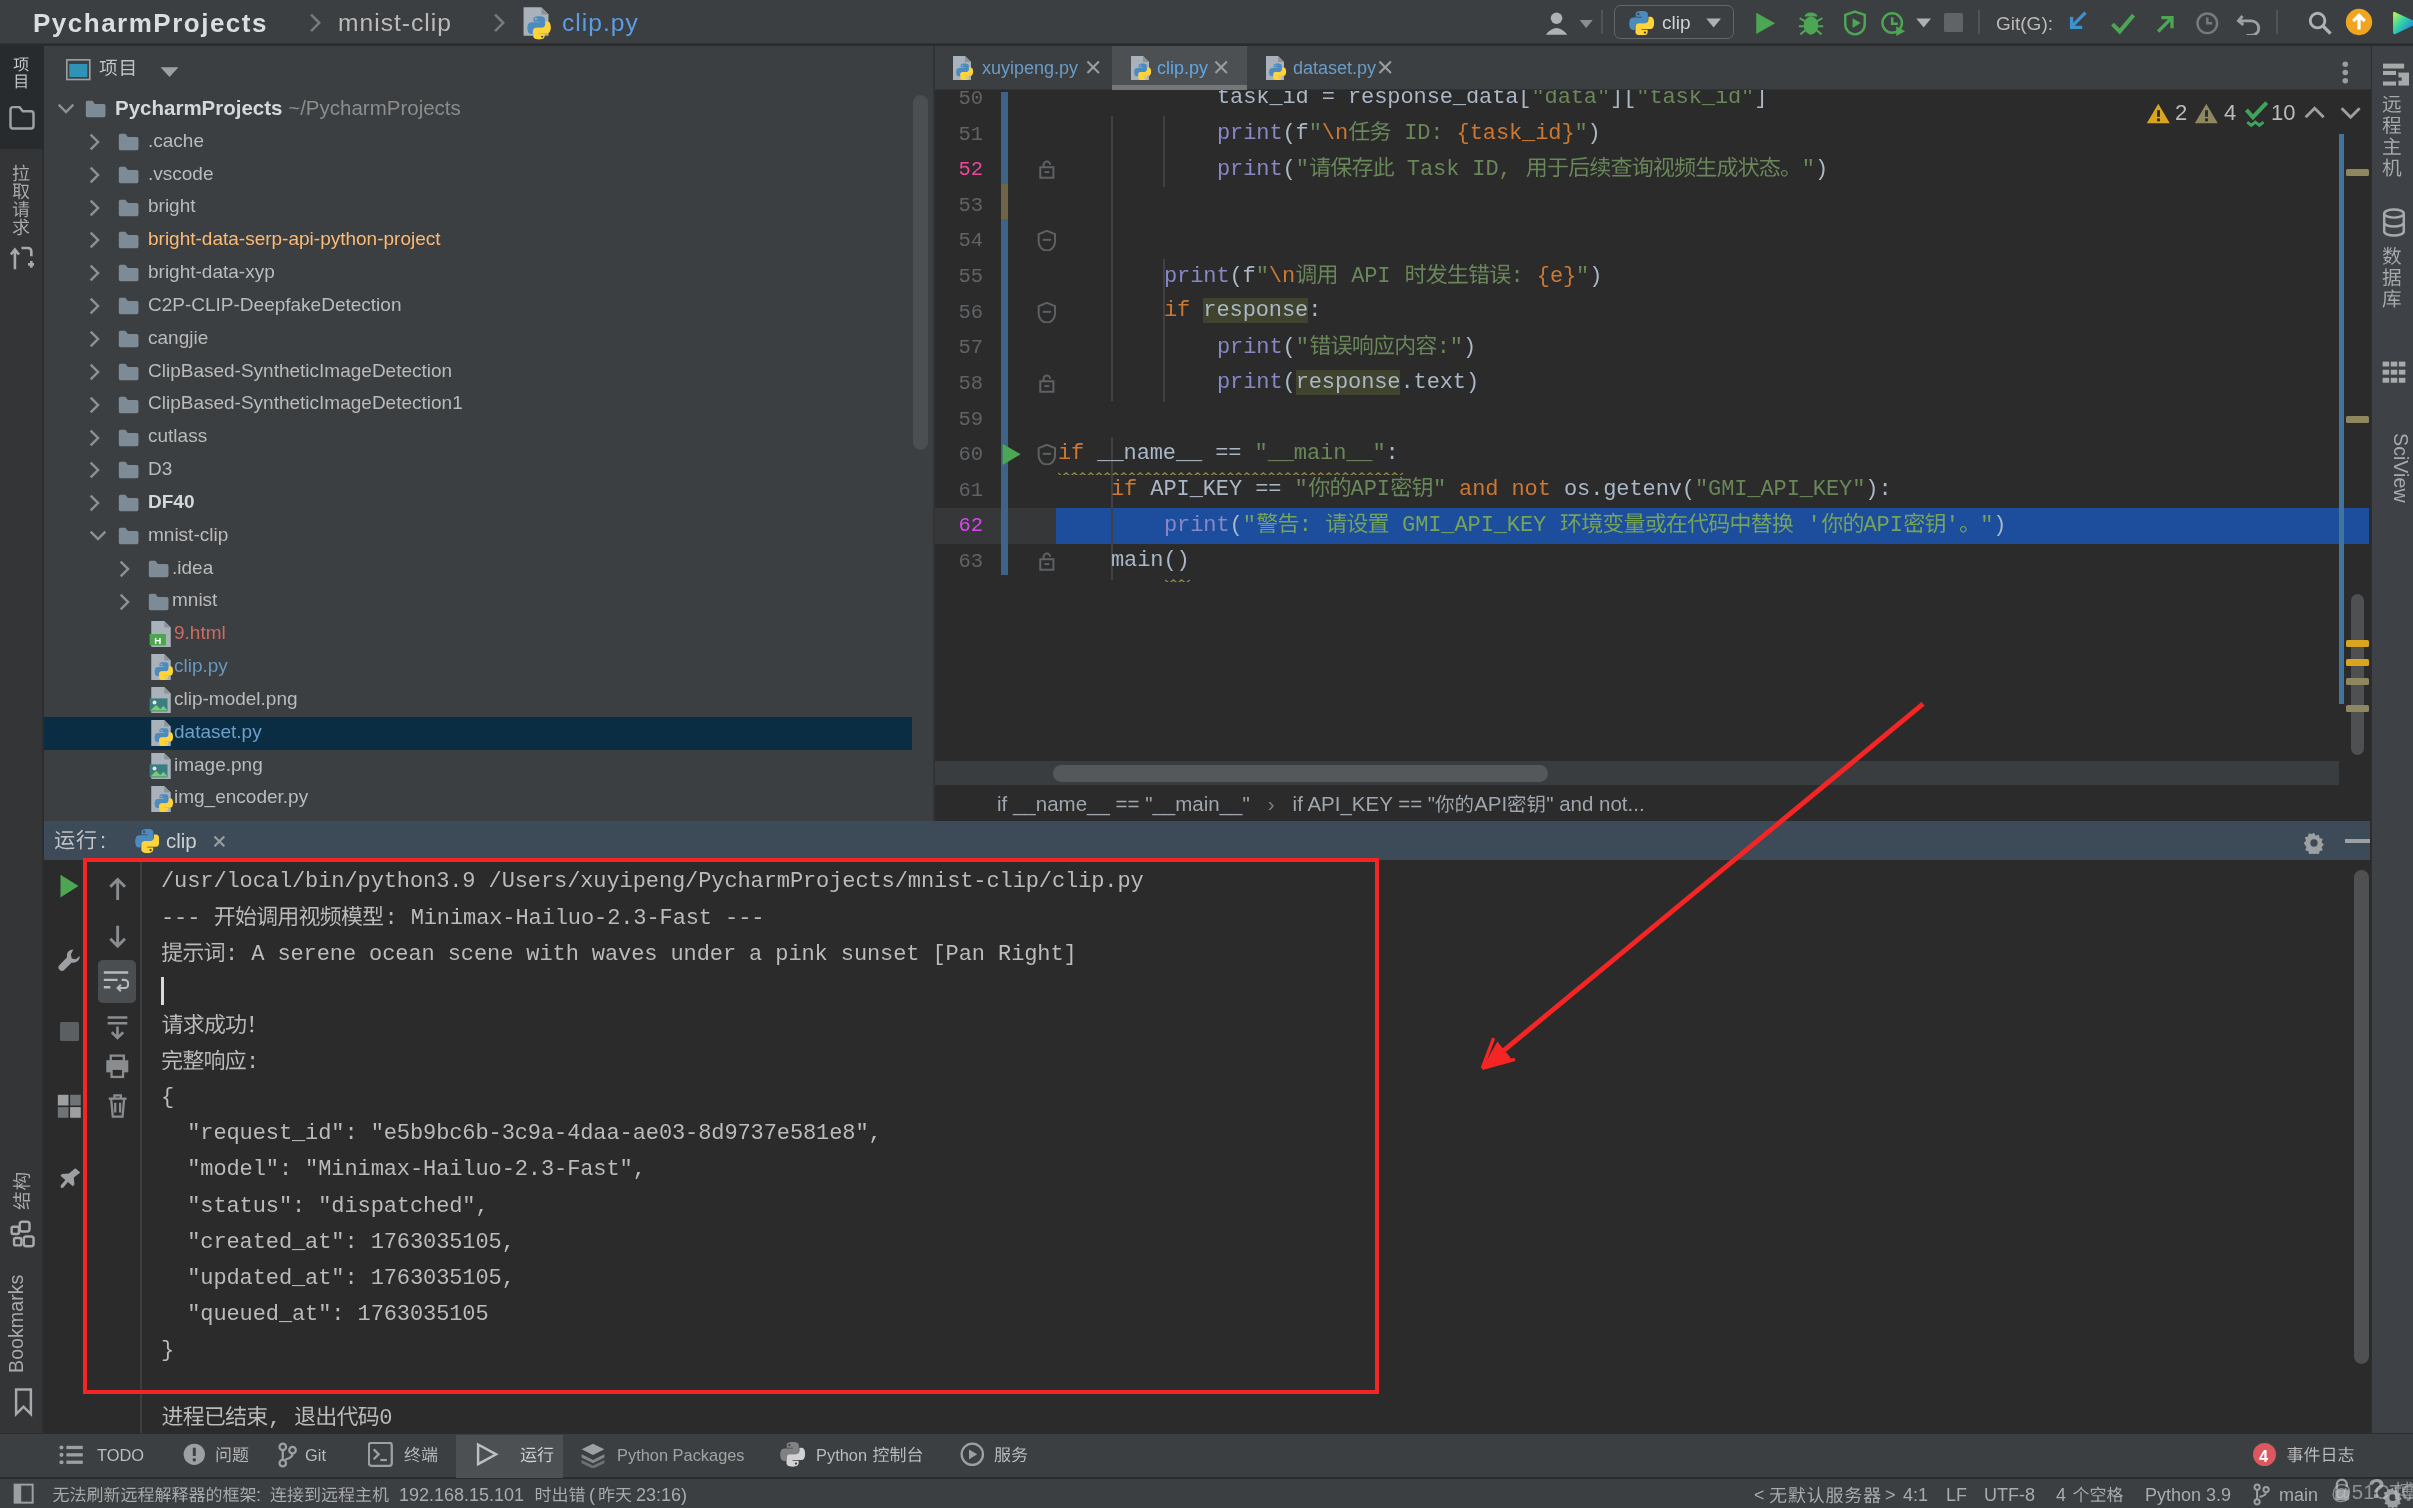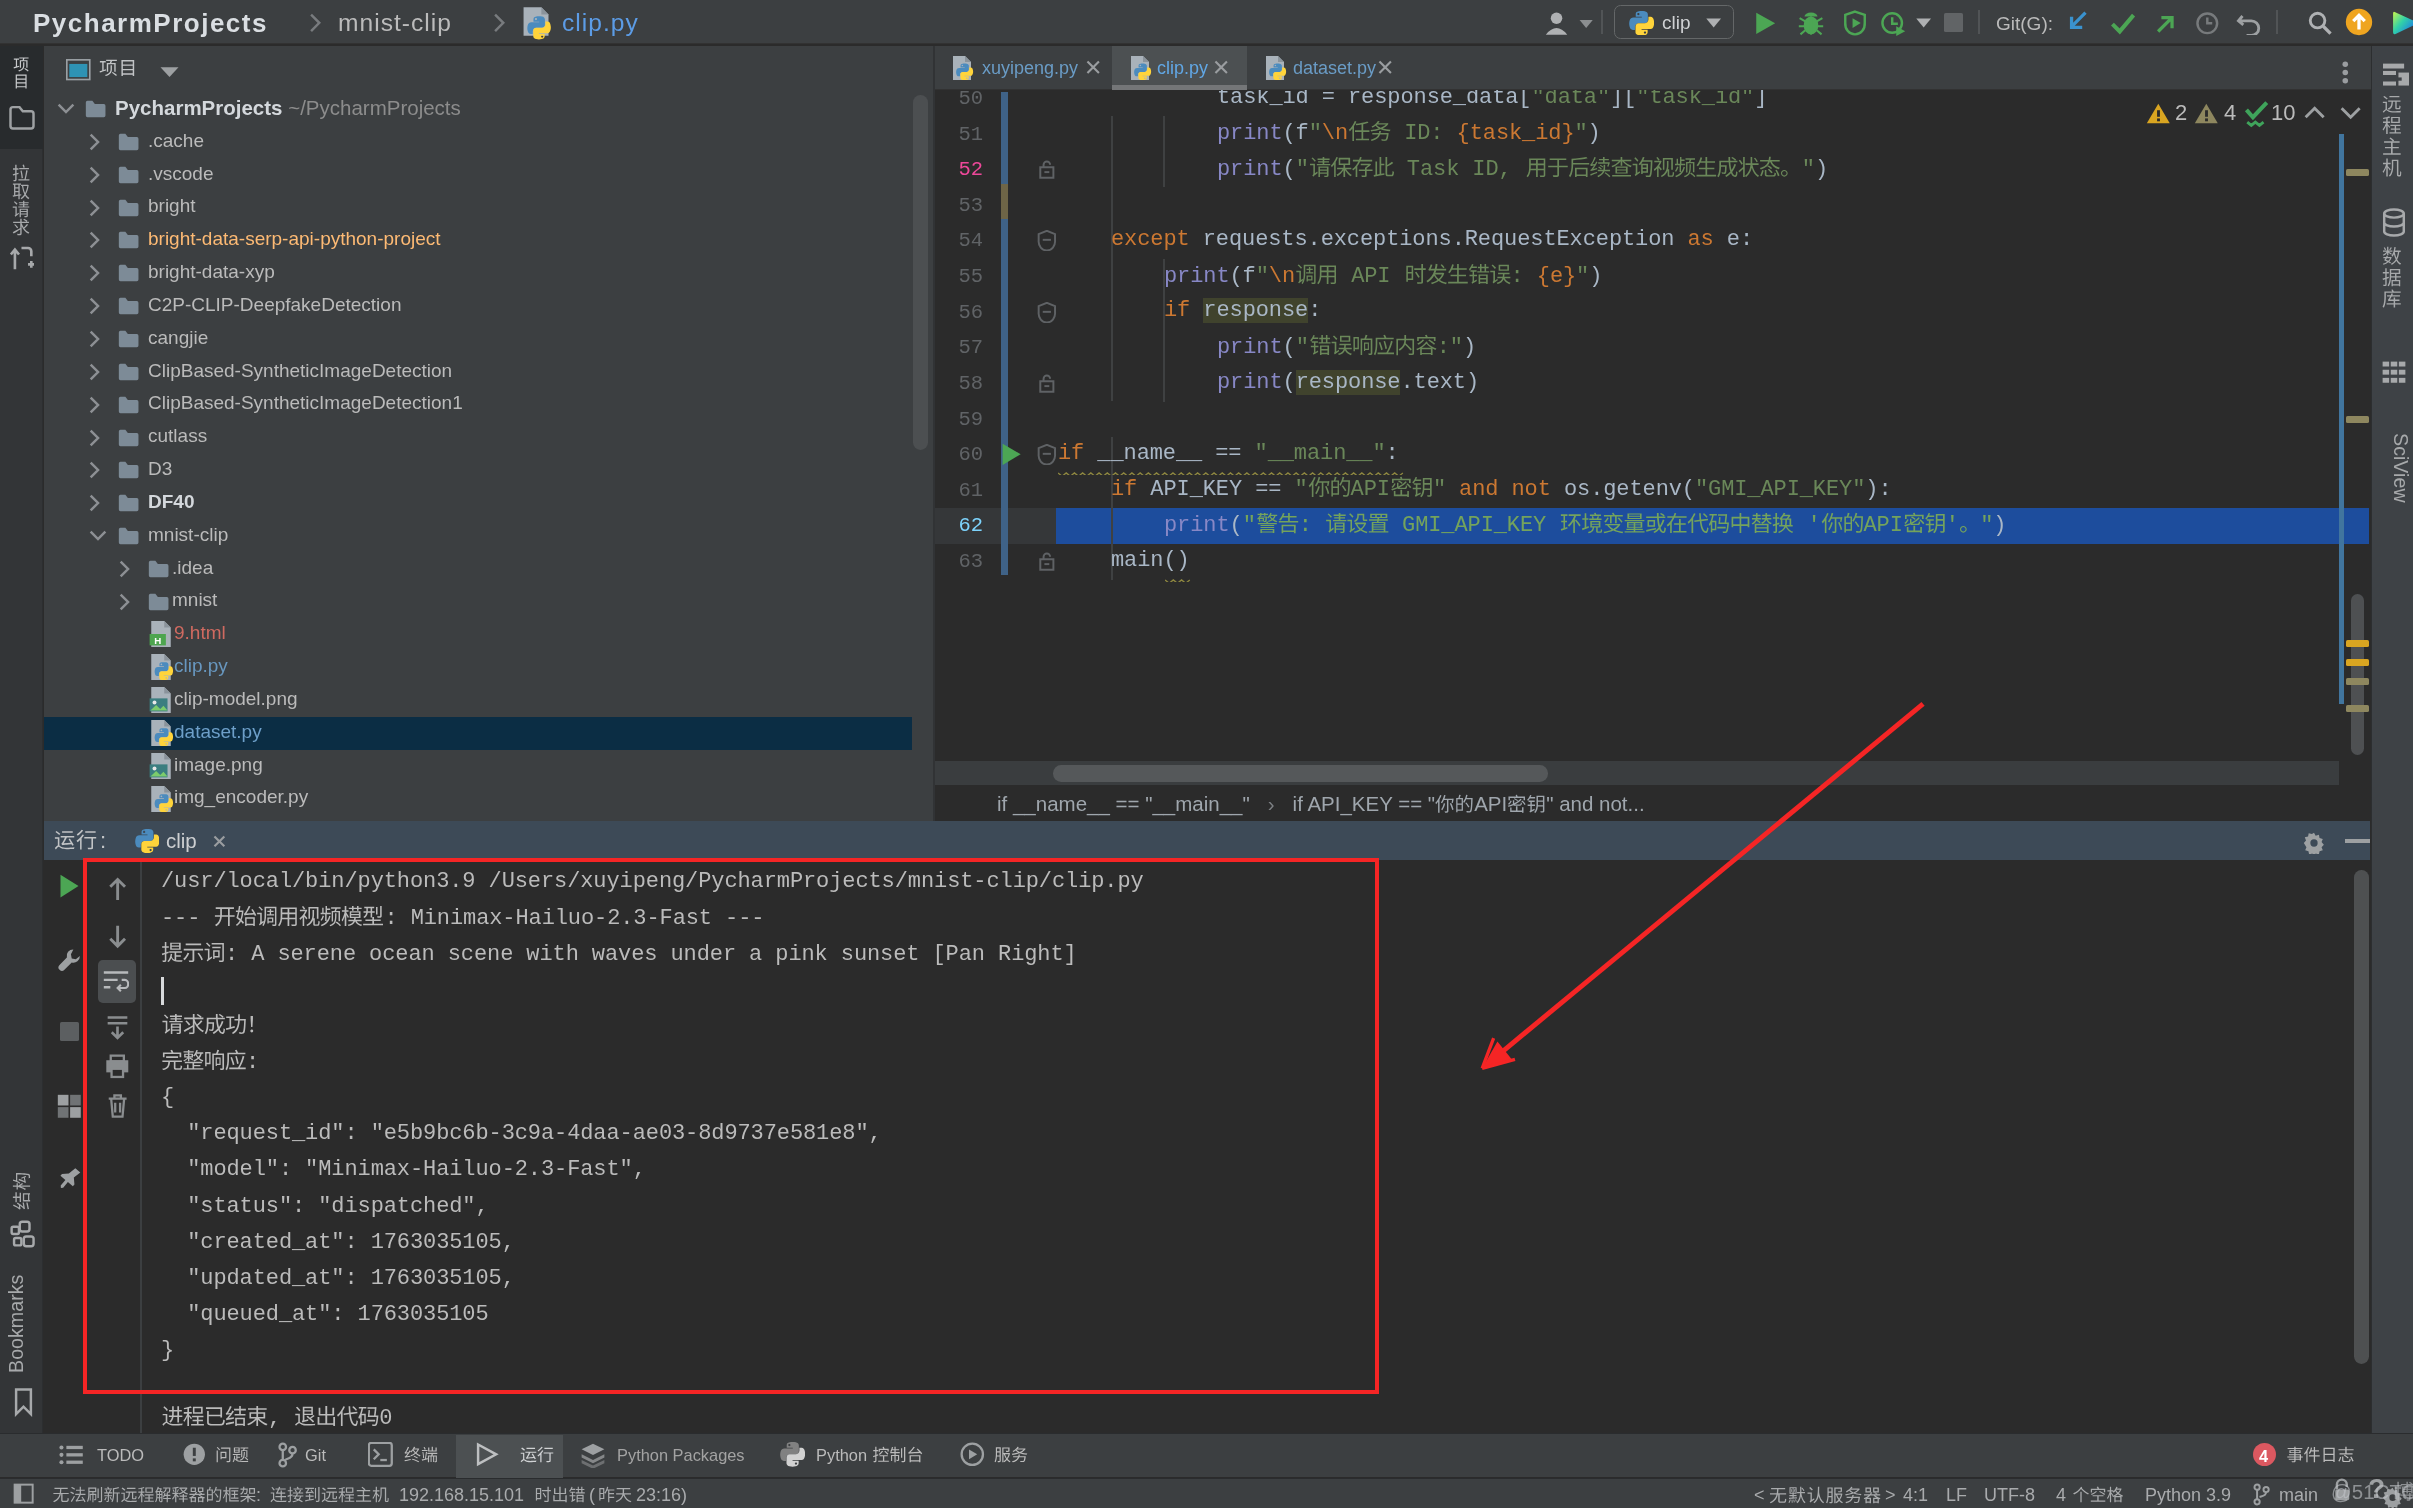--- a/index.html
+++ b/index.html
@@ -386,21 +386,21 @@
     <div class="ln" style="left:0;top:68px;color:#ec4899">52</div>
     <div class="ln" style="left:0;top:104px;color:#606366">53</div>
     <div class="ln" style="left:0;top:139px;color:#606366">54</div>
     <div class="ln" style="left:0;top:175px;color:#606366">55</div>
     <div class="ln" style="left:0;top:211px;color:#606366">56</div>
     <div class="ln" style="left:0;top:246px;color:#606366">57</div>
     <div class="ln" style="left:0;top:282px;color:#606366">58</div>
     <div class="ln" style="left:0;top:318px;color:#606366">59</div>
     <div class="ln" style="left:0;top:353px;color:#606366">60</div>
     <div class="ln" style="left:0;top:389px;color:#606366">61</div>
-    <div class="ln" style="left:0;top:424px;color:#7dd3fc">62</div>
+    <div class="ln" style="left:0;top:424px;color:#d946ef">62</div>
     <div class="ln" style="left:0;top:460px;color:#606366">63</div>
     <svg class="abs" style="left:102px;top:69px" width="19.7" height="21.3" viewBox="0 0 24 26">
       <path d="M4 10 h16 v13 h-16 z M8 10 V7 a4 4 0 0 1 8 0" fill="none" stroke="#5f6265" stroke-width="2.4"></path>
       <path d="M9 16 h6" stroke="#5f6265" stroke-width="2.4"></path>
     </svg>
     <svg class="abs" style="left:102px;top:140px" width="19.7" height="21.3" viewBox="0 0 24 26">
       <path d="M12 1 L22 5 V13 a10 11 0 0 1-10 12 A10 11 0 0 1 2 13 V5 z" fill="none" stroke="#5f6265" stroke-width="2.4"></path>
       <path d="M7 12 h10" stroke="#5f6265" stroke-width="2.4"></path>
     </svg>
     <svg class="abs" style="left:102px;top:212px" width="19.7" height="21.3" viewBox="0 0 24 26">
@@ -428,21 +428,20 @@
     <div class="abs" style="left:228px;top:169px;width:1.6px;height:143px;background:#3f4142"></div>
     <div class="mono abs" style="left:282px;top:-5.5px"><span style="color:#a9b7c6">task_id = response_data[</span><span style="color:#6a8759">"data"</span><span style="color:#a9b7c6">][</span><span style="color:#6a8759">"task_id"</span><span style="color:#a9b7c6">]</span></div>
     <div class="mono abs" style="left:282px;top:30px"><span style="color:#8888c6">print</span><span style="color:#a9b7c6">(f</span><span style="color:#6a8759">"</span><span style="color:#cc7832">\n</span><svg style="vertical-align:-2.7px" width="43" height="22" viewBox="0 0 52 27">
         <path d="M9.3 22.9V24.9H25.5V22.9H18.3V14.6H25.9V12.6H18.3V5.1C20.7 4.6 23.0 4.1 24.8 3.5L23.3 1.8C20.0 3.0 14.1 4.0 9.1 4.7C9.3 5.2 9.6 5.9 9.7 6.4C11.8 6.2 14.0 5.9 16.2 5.5V12.6H8.2V14.6H16.2V22.9ZM8.0 1.1C6.3 5.3 3.5 9.5 0.6 12.1C1.0 12.6 1.6 13.7 1.8 14.1C2.9 13.1 4.0 11.9 5.0 10.5V25.9H7.0V7.5C8.1 5.6 9.1 3.7 9.9 1.7Z M38.0 13.5C37.9 14.4 37.7 15.3 37.5 16.1H29.4V17.9H36.9C35.3 21.4 32.3 23.2 27.5 24.1C27.9 24.5 28.5 25.4 28.6 25.9C34.0 24.6 37.3 22.3 39.1 17.9H47.3C46.8 21.5 46.3 23.1 45.7 23.7C45.4 23.9 45.0 23.9 44.5 23.9C43.8 23.9 42.1 23.9 40.4 23.7C40.7 24.2 41.0 25.0 41.0 25.5C42.6 25.6 44.2 25.7 45.1 25.6C46.0 25.6 46.7 25.4 47.2 24.9C48.2 24.0 48.8 22.0 49.4 17.1C49.4 16.8 49.5 16.1 49.5 16.1H39.6C39.9 15.4 40.0 14.5 40.1 13.6ZM46.1 5.6C44.5 7.2 42.3 8.5 39.7 9.5C37.6 8.6 35.9 7.5 34.7 6.0L35.1 5.6ZM36.3 1.1C34.9 3.4 32.2 6.2 28.4 8.1C28.9 8.5 29.4 9.2 29.7 9.6C31.1 8.9 32.3 8.0 33.4 7.1C34.5 8.4 35.9 9.5 37.4 10.3C34.2 11.4 30.7 12.0 27.2 12.3C27.6 12.8 27.9 13.6 28.1 14.1C32.0 13.6 36.1 12.8 39.7 11.4C42.8 12.7 46.6 13.4 50.8 13.8C51.1 13.2 51.5 12.4 51.9 12.0C48.3 11.8 45.0 11.3 42.1 10.4C45.1 8.9 47.7 7.0 49.3 4.6L48.1 3.8L47.7 3.9H36.7C37.4 3.1 37.9 2.3 38.4 1.5Z" fill="#6a8759"></path>
       </svg><span style="color:#6a8759"> ID: </span><span style="color:#cc7832">{task_id}</span><span style="color:#6a8759">"</span><span style="color:#a9b7c6">)</span></div>
     <div class="mono abs" style="left:282px;top:66px"><span style="color:#8888c6">print</span><span style="color:#a9b7c6">(</span><span style="color:#6a8759">"</span><svg style="vertical-align:-2.7px" width="85" height="22" viewBox="0 0 104 27">
         <path d="M2.9 2.9C4.3 4.2 6.1 6.0 6.9 7.1L8.3 5.7C7.5 4.6 5.6 2.9 4.2 1.7ZM1.1 9.6V11.5H5.2V21.4C5.2 22.6 4.4 23.4 3.9 23.7C4.2 24.1 4.8 24.9 5.0 25.4C5.3 24.9 6.0 24.3 10.6 20.8C10.4 20.4 10.1 19.6 9.9 19.1L7.1 21.2V9.6ZM13.3 18.0H21.8V20.2H13.3ZM13.3 16.6V14.5H21.8V16.6ZM16.6 1.1V3.2H10.3V4.8H16.6V6.5H11.0V8.0H16.6V9.8H9.5V11.4H25.9V9.8H18.6V8.0H24.3V6.5H18.6V4.8H25.1V3.2H18.6V1.1ZM11.4 13.0V25.9H13.3V21.7H21.8V23.6C21.8 23.9 21.7 24.1 21.3 24.1C21.0 24.1 19.7 24.1 18.3 24.1C18.5 24.5 18.8 25.3 18.9 25.8C20.8 25.8 22.0 25.8 22.8 25.5C23.5 25.2 23.8 24.7 23.8 23.7V13.0Z M38.2 4.2H48.2V9.1H38.2ZM36.3 2.3V11.0H42.1V14.3H34.3V16.2H41.0C39.1 19.0 36.3 21.8 33.5 23.1C33.9 23.5 34.6 24.2 34.9 24.7C37.5 23.2 40.3 20.5 42.1 17.5V25.9H44.2V17.4C46.0 20.4 48.6 23.2 51.1 24.8C51.4 24.3 52.0 23.6 52.5 23.2C49.9 21.8 47.1 19.0 45.4 16.2H51.8V14.3H44.2V11.0H50.3V2.3ZM33.5 1.2C31.9 5.2 29.3 9.3 26.6 11.9C27.0 12.3 27.6 13.4 27.8 13.9C28.8 12.9 29.7 11.7 30.7 10.4V25.8H32.6V7.4C33.7 5.6 34.6 3.7 35.4 1.8Z M68.6 14.3V16.6H61.0V18.5H68.6V23.5C68.6 23.9 68.5 24.0 68.0 24.0C67.5 24.0 65.9 24.0 64.1 24.0C64.4 24.5 64.6 25.3 64.7 25.9C67.0 25.9 68.6 25.9 69.5 25.6C70.4 25.3 70.6 24.7 70.6 23.5V18.5H77.8V16.6H70.6V15.0C72.6 13.8 74.7 12.1 76.1 10.5L74.8 9.5L74.4 9.6H63.3V11.4H72.5C71.4 12.5 69.9 13.6 68.6 14.3ZM62.4 1.1C62.1 2.2 61.7 3.4 61.2 4.6H53.7V6.6H60.4C58.6 10.3 56.1 13.8 52.8 16.1C53.2 16.6 53.6 17.4 53.9 17.9C55.0 17.1 56.1 16.1 57.1 15.1V25.9H59.1V12.7C60.5 10.8 61.7 8.7 62.6 6.6H77.4V4.6H63.4C63.8 3.6 64.2 2.6 64.5 1.6Z M79.2 23.4 79.6 25.6C83.0 24.9 87.9 24.0 92.5 23.1L92.3 21.1L88.5 21.8V11.4H92.3V9.4H88.5V1.1H86.4V22.2L83.4 22.7V6.6H81.4V23.1ZM93.7 1.1V21.3C93.7 24.3 94.4 25.0 96.9 25.0C97.4 25.0 100.4 25.0 101.0 25.0C103.4 25.0 104.0 23.5 104.2 19.2C103.6 19.0 102.8 18.7 102.3 18.3C102.1 22.1 102.0 23.1 100.8 23.1C100.2 23.1 97.7 23.1 97.1 23.1C96.0 23.1 95.8 22.8 95.8 21.4V13.0C98.4 11.7 101.2 10.2 103.3 8.6L101.6 7.0C100.2 8.2 98.0 9.7 95.8 10.9V1.1Z" fill="#6a8759"></path>
       </svg><span style="color:#6a8759"> Task ID, </span><svg style="vertical-align:-2.7px" width="277" height="22" viewBox="0 0 338 27">
         <path d="M4.1 3.0V12.8C4.1 16.6 3.9 21.4 0.9 24.7C1.3 25.0 2.1 25.7 2.4 26.1C4.5 23.8 5.4 20.7 5.8 17.6H12.6V25.7H14.7V17.6H22.0V23.2C22.0 23.7 21.8 23.8 21.2 23.8C20.7 23.9 18.9 23.9 17.0 23.8C17.3 24.4 17.6 25.2 17.7 25.8C20.2 25.8 21.8 25.8 22.7 25.4C23.6 25.1 23.9 24.5 23.9 23.2V3.0ZM6.1 4.9H12.6V9.3H6.1ZM22.0 4.9V9.3H14.7V4.9ZM6.1 11.2H12.6V15.7H6.0C6.1 14.7 6.1 13.7 6.1 12.8ZM22.0 11.2V15.7H14.7V11.2Z M29.3 3.0V5.0H38.7V11.9H27.5V13.9H38.7V23.0C38.7 23.5 38.5 23.7 37.9 23.7C37.3 23.7 35.2 23.7 33.0 23.7C33.3 24.2 33.7 25.2 33.8 25.8C36.6 25.8 38.4 25.8 39.4 25.4C40.4 25.1 40.8 24.4 40.8 23.0V13.9H51.5V11.9H40.8V5.0H49.7V3.0Z M56.1 3.5V10.5C56.1 14.7 55.8 20.5 52.9 24.6C53.4 24.8 54.2 25.5 54.6 26.0C57.7 21.6 58.1 15.0 58.1 10.5H77.8V8.6H58.1V5.2C64.3 4.8 71.2 4.1 75.9 2.9L74.2 1.3C70.0 2.3 62.5 3.1 56.1 3.5ZM60.4 14.4V25.9H62.4V24.5H73.7V25.9H75.8V14.4ZM62.4 22.7V16.3H73.7V22.7Z M90.8 11.6C92.0 12.3 93.4 13.3 94.1 14.1L95.1 12.9C94.4 12.2 92.9 11.2 91.7 10.6ZM88.8 14.0C90.1 14.7 91.6 15.8 92.3 16.6L93.3 15.5C92.5 14.7 91.0 13.6 89.8 13.0ZM96.6 20.9C98.7 22.4 101.3 24.5 102.5 26.0L103.8 24.7C102.6 23.3 100.0 21.2 97.8 19.8ZM79.2 22.2 79.6 24.1C81.9 23.2 84.9 22.1 87.7 21.0L87.4 19.3C84.3 20.4 81.2 21.5 79.2 22.2ZM88.8 7.7V9.5H101.0C100.6 10.7 100.2 11.9 99.8 12.7L101.4 13.1C102.0 11.8 102.7 9.8 103.3 8.0L102.0 7.7L101.7 7.7H96.7V5.3H101.9V3.6H96.7V1.1H94.7V3.6H89.8V5.3H94.7V7.7ZM95.5 10.6V13.8C95.5 14.8 95.4 15.9 95.2 17.0H88.3V18.8H94.6C93.6 20.8 91.6 22.8 87.7 24.5C88.1 24.8 88.7 25.5 88.9 26.0C93.6 24.0 95.7 21.4 96.6 18.8H103.4V17.0H97.1C97.3 15.9 97.4 14.8 97.4 13.8V10.6ZM79.6 12.3C80.0 12.2 80.6 12.0 83.8 11.6C82.7 13.3 81.6 14.7 81.2 15.3C80.4 16.3 79.8 17.0 79.2 17.1C79.4 17.6 79.7 18.5 79.8 18.8C80.3 18.5 81.2 18.2 87.6 16.4C87.5 16.1 87.5 15.3 87.5 14.7L82.8 15.9C84.6 13.5 86.5 10.6 88.0 7.7L86.5 6.8C86.0 7.8 85.4 8.9 84.9 9.8L81.6 10.2C83.2 7.8 84.8 4.8 86.0 1.9L84.2 1.1C83.1 4.4 81.2 7.9 80.6 8.9C80.0 9.8 79.5 10.4 79.0 10.5C79.2 11.0 79.5 12.0 79.6 12.3Z M112.0 17.9H122.9V20.1H112.0ZM112.0 14.3H122.9V16.5H112.0ZM110.0 12.8V21.6H125.0V12.8ZM106.0 23.2V25.1H129.1V23.2ZM116.4 1.1V4.5H105.5V6.3H114.2C111.9 8.9 108.3 11.2 105.0 12.3C105.4 12.7 106.0 13.4 106.3 13.9C110.0 12.5 114.0 9.6 116.4 6.4V12.0H118.4V6.4C120.9 9.5 125.0 12.3 128.7 13.7C129.0 13.2 129.6 12.4 130.0 12.0C126.6 11.0 123.0 8.7 120.6 6.3H129.5V4.5H118.4V1.1Z M133.1 2.8C134.4 4.1 136.0 5.8 136.8 7.0L138.2 5.6C137.5 4.5 135.8 2.8 134.5 1.6ZM131.1 9.5V11.5H134.9V20.8C134.9 22.0 134.1 22.8 133.6 23.1C134.0 23.5 134.5 24.4 134.7 24.8C135.1 24.3 135.8 23.7 140.4 20.3C140.2 19.9 139.9 19.1 139.7 18.6L136.9 20.6V9.5ZM143.7 1.1C142.5 4.5 140.6 7.9 138.4 10.1C138.9 10.4 139.8 11.0 140.2 11.4C141.3 10.2 142.3 8.7 143.3 7.0H153.4C153.0 18.3 152.6 22.5 151.7 23.5C151.4 23.8 151.1 23.9 150.6 23.9C150.0 23.9 148.5 23.9 146.9 23.8C147.2 24.3 147.5 25.2 147.5 25.8C149.0 25.8 150.5 25.9 151.4 25.8C152.3 25.7 152.9 25.4 153.5 24.7C154.6 23.3 155.0 19.0 155.4 6.2C155.4 5.9 155.4 5.1 155.4 5.1H144.3C144.8 4.0 145.3 2.8 145.7 1.6ZM148.1 15.9V18.8H143.5V15.9ZM148.1 14.2H143.5V11.3H148.1ZM141.6 9.6V22.1H143.5V20.5H150.0V9.6Z M168.2 2.4V16.8H170.1V4.2H178.5V16.8H180.5V2.4ZM160.2 2.1C161.1 3.1 162.2 4.6 162.7 5.6L164.3 4.5C163.8 3.6 162.8 2.2 161.7 1.1ZM173.2 6.2V11.5C173.2 15.7 172.4 20.9 165.6 24.4C166.0 24.8 166.6 25.5 166.9 25.9C170.9 23.8 173.0 20.9 174.1 18.0V23.2C174.1 25.0 174.8 25.5 176.7 25.5H179.1C181.5 25.5 181.8 24.4 182.1 20.2C181.5 20.0 180.9 19.8 180.4 19.4C180.2 23.2 180.1 24.0 179.2 24.0H177.0C176.2 24.0 176.0 23.8 176.0 23.0V16.3H174.6C175.0 14.7 175.1 13.0 175.1 11.6V6.2ZM157.7 5.7V7.6H164.2C162.7 11.0 159.8 14.4 157.1 16.3C157.3 16.7 157.8 17.7 158.0 18.3C159.1 17.5 160.1 16.5 161.1 15.4V25.9H163.0V14.3C164.0 15.5 165.2 17.0 165.7 17.8L167.0 16.2C166.5 15.6 164.6 13.5 163.6 12.4C164.9 10.5 166.0 8.5 166.7 6.4L165.6 5.6L165.3 5.7Z M200.9 10.2C200.9 19.7 200.6 22.8 194.0 24.6C194.4 24.9 194.9 25.6 195.0 26.0C202.1 24.0 202.6 20.3 202.6 10.2ZM201.7 21.5C203.5 22.8 205.8 24.8 206.9 26.0L208.1 24.7C207.0 23.5 204.6 21.7 202.8 20.4ZM193.6 13.3C192.2 19.0 189.0 22.6 183.3 24.4C183.7 24.8 184.2 25.5 184.4 26.0C190.5 23.8 193.8 19.9 195.3 13.7ZM185.6 13.0C185.1 15.0 184.2 17.1 183.0 18.4C183.5 18.7 184.2 19.1 184.5 19.4C185.6 17.9 186.7 15.6 187.3 13.4ZM196.7 7.3V20.1H198.4V8.9H205.1V20.0H206.9V7.3H202.0L203.1 4.5H207.7V2.7H196.0V4.5H201.1C200.9 5.4 200.5 6.5 200.1 7.3ZM185.1 3.4V9.5H183.1V11.3H188.7V19.5H190.5V11.3H195.6V9.5H191.0V6.2H194.9V4.4H191.0V1.1H189.2V9.5H186.8V3.4Z M214.5 1.5C213.4 5.4 211.7 9.1 209.5 11.5C210.0 11.8 210.9 12.4 211.3 12.7C212.3 11.5 213.2 10.0 214.1 8.3H220.5V14.3H212.5V16.2H220.5V23.1H209.5V25.1H233.6V23.1H222.6V16.2H231.4V14.3H222.6V8.3H232.3V6.3H222.6V1.1H220.5V6.3H215.0C215.6 4.9 216.1 3.5 216.5 2.0Z M248.7 1.1C248.7 2.6 248.7 4.2 248.8 5.7H237.5V13.3C237.5 16.8 237.2 21.4 235.0 24.8C235.5 25.0 236.3 25.7 236.7 26.1C239.2 22.5 239.6 17.1 239.6 13.3V13.1H244.5C244.4 17.7 244.3 19.5 243.9 19.9C243.7 20.1 243.4 20.2 243.0 20.2C242.6 20.2 241.4 20.2 240.2 20.0C240.5 20.5 240.7 21.4 240.8 21.9C242.1 22.0 243.3 22.0 244.0 22.0C244.7 21.9 245.2 21.7 245.6 21.2C246.2 20.4 246.3 18.1 246.5 12.1C246.5 11.8 246.5 11.2 246.5 11.2H239.6V7.6H249.0C249.3 12.0 249.9 16.0 251.0 19.1C249.2 21.2 247.1 22.8 244.7 24.1C245.1 24.5 245.9 25.4 246.2 25.8C248.3 24.5 250.1 23.1 251.8 21.3C253.0 24.1 254.6 25.7 256.7 25.7C258.8 25.7 259.5 24.4 259.9 19.8C259.4 19.6 258.6 19.1 258.1 18.7C258.0 22.2 257.7 23.7 256.9 23.7C255.5 23.7 254.3 22.1 253.3 19.5C255.3 16.9 256.9 13.8 258.0 10.3L256.0 9.7C255.1 12.5 254.0 14.9 252.5 17.1C251.8 14.5 251.3 11.3 251.0 7.6H259.7V5.7H250.9C250.8 4.2 250.8 2.7 250.8 1.1ZM252.1 2.4C253.8 3.3 255.9 4.7 256.9 5.7L258.2 4.3C257.2 3.3 255.0 2.0 253.3 1.2Z M280.0 2.9C281.2 4.3 282.6 6.4 283.2 7.7L284.8 6.6C284.2 5.4 282.8 3.5 281.5 2.0ZM261.3 5.6C262.6 7.2 264.1 9.3 264.7 10.6L266.4 9.5C265.7 8.2 264.2 6.1 262.9 4.6ZM275.9 1.1V7.4L275.9 9.0H269.6V11.0H275.7C275.3 15.5 273.8 20.5 268.8 24.6C269.4 24.9 270.1 25.5 270.5 25.9C274.6 22.5 276.4 18.4 277.3 14.5C278.8 19.5 281.1 23.6 284.8 25.9C285.1 25.4 285.8 24.6 286.3 24.2C282.0 21.9 279.5 17.0 278.2 11.0H285.7V9.0H277.9L277.9 7.4V1.1ZM260.9 18.5 262.1 20.2C263.4 19.0 265.1 17.4 266.7 15.9V25.9H268.7V1.1H266.7V13.4C264.5 15.4 262.3 17.4 260.9 18.5Z M296.3 12.7C297.9 13.6 299.8 15.0 300.7 16.0L302.5 14.9C301.5 13.9 299.6 12.5 298.0 11.6ZM293.3 17.3V22.5C293.3 24.8 294.1 25.3 297.2 25.3C297.9 25.3 302.8 25.3 303.6 25.3C306.1 25.3 306.8 24.5 307.1 21.1C306.5 21.0 305.7 20.7 305.2 20.3C305.1 23.1 304.8 23.5 303.4 23.5C302.3 23.5 298.1 23.5 297.3 23.5C295.6 23.5 295.3 23.3 295.3 22.5V17.3ZM297.1 16.6C298.6 18.0 300.5 20.0 301.3 21.3L303.0 20.2C302.1 19.0 300.2 17.0 298.6 15.7ZM306.2 17.4C307.6 19.7 309.0 22.8 309.4 24.7L311.4 24.0C310.9 22.1 309.4 19.1 308.0 16.8ZM290.2 17.3C289.6 19.4 288.7 22.2 287.5 23.9L289.3 24.8C290.5 23.0 291.4 20.1 292.0 17.8ZM298.6 1.0C298.4 2.3 298.3 3.6 298.0 4.9H287.5V6.8H297.4C296.2 10.3 293.5 13.2 287.2 14.8C287.6 15.2 288.2 16.0 288.4 16.5C295.4 14.6 298.3 11.0 299.6 6.8C301.6 11.6 305.2 14.9 310.5 16.4C310.8 15.8 311.4 15.0 311.9 14.5C307.0 13.4 303.6 10.7 301.7 6.8H311.6V4.9H300.1C300.4 3.6 300.6 2.3 300.7 1.0Z M317.2 17.2C315.0 17.2 313.1 19.0 313.1 21.3C313.1 23.6 315.0 25.4 317.2 25.4C319.5 25.4 321.4 23.6 321.4 21.3C321.4 19.0 319.5 17.2 317.2 17.2ZM317.2 24.0C315.8 24.0 314.5 22.8 314.5 21.3C314.5 19.8 315.8 18.5 317.2 18.5C318.8 18.5 320.0 19.8 320.0 21.3C320.0 22.8 318.8 24.0 317.2 24.0Z" fill="#6a8759"></path>
       </svg><span style="color:#6a8759">"</span><span style="color:#a9b7c6">)</span></div>
-    <div class="mono abs" style="left:176px;top:137px"><span style="color:#cc7832">except</span><span style="color:#a9b7c6"> requests.exceptions.RequestException </span><span style="color:#cc7832">as</span><span style="color:#a9b7c6"> e:</span></div>
     <div class="mono abs" style="left:229px;top:173px"><span style="color:#8888c6">print</span><span style="color:#a9b7c6">(f</span><span style="color:#6a8759">"</span><span style="color:#cc7832">\n</span><svg style="vertical-align:-2.7px" width="43" height="22" viewBox="0 0 52 27">
         <path d="M2.8 2.9C4.3 4.2 6.1 6.0 6.9 7.2L8.3 5.7C7.5 4.6 5.6 2.9 4.2 1.7ZM1.2 9.6V11.5H5.0V20.9C5.0 22.3 4.0 23.4 3.5 23.8C3.8 24.1 4.5 24.8 4.7 25.2C5.1 24.7 5.7 24.2 9.3 21.3C8.9 22.6 8.4 23.8 7.6 24.8C8.0 25.0 8.8 25.6 9.1 25.9C11.8 22.2 12.2 16.5 12.2 12.4V4.1H23.1V23.5C23.1 23.9 23.0 24.0 22.6 24.0C22.2 24.0 20.9 24.0 19.5 24.0C19.8 24.5 20.1 25.3 20.2 25.8C22.1 25.8 23.2 25.8 24.0 25.5C24.7 25.2 24.9 24.6 24.9 23.5V2.3H10.3V12.4C10.3 14.9 10.3 17.9 9.5 20.7C9.3 20.3 9.0 19.7 8.9 19.3L6.9 20.8V9.6ZM16.7 4.9V7.2H13.8V8.7H16.7V11.5H13.2V13.0H22.1V11.5H18.4V8.7H21.4V7.2H18.4V4.9ZM13.8 15.3V22.8H15.4V21.6H21.1V15.3ZM15.4 16.8H19.5V20.0H15.4Z M30.1 3.0V12.8C30.1 16.6 29.9 21.4 26.9 24.7C27.3 25.0 28.1 25.7 28.4 26.1C30.5 23.8 31.4 20.7 31.8 17.6H38.6V25.7H40.7V17.6H48.0V23.2C48.0 23.7 47.8 23.8 47.2 23.8C46.7 23.9 44.9 23.9 43.0 23.8C43.3 24.4 43.6 25.2 43.7 25.8C46.2 25.8 47.8 25.8 48.7 25.4C49.6 25.1 49.9 24.5 49.9 23.2V3.0ZM32.1 4.9H38.6V9.3H32.1ZM48.0 4.9V9.3H40.7V4.9ZM32.1 11.2H38.6V15.7H32.0C32.1 14.7 32.1 13.7 32.1 12.8ZM48.0 11.2V15.7H40.7V11.2Z" fill="#6a8759"></path>
       </svg><span style="color:#6a8759"> API </span><svg style="vertical-align:-2.7px" width="107" height="22" viewBox="0 0 130 27">
         <path d="M12.8 11.6C14.2 13.6 16.1 16.5 16.9 18.1L18.7 17.1C17.8 15.5 15.9 12.7 14.5 10.7ZM8.7 12.9V19.1H4.1V12.9ZM8.7 11.1H4.1V5.2H8.7ZM2.2 3.3V23.1H4.1V20.9H10.6V3.3ZM20.6 1.2V6.5H11.9V8.5H20.6V22.9C20.6 23.4 20.4 23.6 19.9 23.6C19.3 23.7 17.3 23.7 15.2 23.6C15.5 24.2 15.8 25.1 15.9 25.7C18.6 25.7 20.4 25.6 21.3 25.3C22.3 24.9 22.7 24.4 22.7 22.9V8.5H26.0V6.5H22.7V1.2Z M44.2 2.4C45.3 3.7 46.9 5.4 47.6 6.4L49.2 5.3C48.5 4.3 46.9 2.7 45.7 1.5ZM29.9 9.6C30.2 9.3 31.1 9.2 32.8 9.2H36.6C34.8 14.8 31.8 19.2 26.8 22.2C27.3 22.6 28.1 23.4 28.3 23.8C31.8 21.6 34.4 18.9 36.3 15.5C37.4 17.6 38.7 19.3 40.3 20.8C38.0 22.4 35.3 23.6 32.5 24.2C32.9 24.7 33.3 25.4 33.6 26.0C36.6 25.1 39.4 23.9 41.9 22.1C44.4 23.9 47.3 25.2 50.8 26.0C51.1 25.4 51.6 24.6 52.0 24.2C48.7 23.6 45.9 22.4 43.5 20.8C45.8 18.8 47.7 16.1 48.8 12.6L47.4 12.0L47.0 12.1H37.9C38.3 11.2 38.6 10.2 38.9 9.2H51.1L51.1 7.2H39.4C39.9 5.4 40.2 3.4 40.5 1.4L38.2 1.0C38.0 3.2 37.6 5.3 37.1 7.2H32.2C32.9 5.8 33.7 4.0 34.2 2.2L32.0 1.8C31.6 3.9 30.5 6.1 30.2 6.6C29.9 7.2 29.6 7.6 29.2 7.7C29.5 8.2 29.8 9.2 29.9 9.6ZM41.9 19.6C40.0 18.0 38.6 16.2 37.5 14.0H46.0C45.1 16.2 43.6 18.1 41.9 19.6Z M58.5 1.5C57.4 5.4 55.7 9.1 53.5 11.5C54.0 11.8 54.9 12.4 55.3 12.7C56.3 11.5 57.2 10.0 58.1 8.3H64.5V14.3H56.5V16.2H64.5V23.1H53.5V25.1H77.6V23.1H66.6V16.2H75.4V14.3H66.6V8.3H76.3V6.3H66.6V1.1H64.5V6.3H59.0C59.6 4.9 60.1 3.5 60.5 2.0Z M82.8 1.2C82.0 3.6 80.6 6.0 79.0 7.6C79.3 8.0 79.9 9.0 80.0 9.5C80.9 8.6 81.7 7.5 82.4 6.2H88.8V4.3H83.5C83.9 3.5 84.3 2.6 84.6 1.7ZM79.7 14.5V16.3H83.5V21.7C83.5 22.8 82.6 23.6 82.2 23.9C82.5 24.3 83.0 25.1 83.1 25.6C83.6 25.1 84.3 24.7 88.8 22.1C88.7 21.7 88.5 21.0 88.4 20.4L85.3 22.0V16.3H89.0V14.5H85.3V10.8H88.4V9.0H80.9V10.8H83.5V14.5ZM98.2 1.1V4.6H94.5V1.1H92.6V4.6H90.0V6.4H92.6V10.0H89.3V11.8H103.9V10.0H100.1V6.4H103.2V4.6H100.1V1.1ZM94.5 6.4H98.2V10.0H94.5ZM92.8 20.2H100.1V23.0H92.8ZM92.8 18.5V15.7H100.1V18.5ZM90.9 14.0V25.9H92.8V24.7H100.1V25.8H102.1V14.0Z M117.4 4.1H126.2V7.9H117.4ZM115.5 2.3V9.6H128.1V2.3ZM106.8 3.1C108.2 4.3 110.0 6.2 110.9 7.3L112.3 5.8C111.4 4.7 109.5 3.0 108.1 1.8ZM113.9 16.9V18.7H120.0C119.1 21.4 117.2 23.2 113.1 24.3C113.5 24.7 114.0 25.5 114.2 25.9C118.4 24.7 120.5 22.8 121.6 20.0C123.0 22.9 125.5 25.0 128.8 26.0C129.1 25.4 129.7 24.7 130.1 24.3C126.7 23.4 124.2 21.5 123.0 18.7H129.9V16.9H122.4C122.5 16.0 122.6 15.0 122.7 13.9H128.9V12.1H114.8V13.9H120.8C120.7 15.0 120.6 16.0 120.4 16.9ZM109.1 25.1C109.5 24.6 110.2 24.1 114.5 21.1C114.3 20.7 114.1 19.9 114.0 19.4L111.0 21.4V9.5H105.2V11.4H109.0V21.2C109.0 22.4 108.5 23.0 108.0 23.2C108.4 23.7 108.9 24.6 109.1 25.1Z" fill="#6a8759"></path>
       </svg><span style="color:#6a8759">: </span><span style="color:#cc7832">{e}</span><span style="color:#6a8759">"</span><span style="color:#a9b7c6">)</span></div>
     <div class="mono abs" style="left:229px;top:208px"><span style="color:#cc7832">if</span><span style="color:#a9b7c6"> </span><span style="color:#a9b7c6;background:#40432d">response</span><span style="color:#a9b7c6">:</span></div>
     <div class="mono abs" style="left:282px;top:244px"><span style="color:#8888c6">print</span><span style="color:#a9b7c6">(</span><span style="color:#6a8759">"</span><svg style="vertical-align:-2.7px" width="128" height="22" viewBox="0 0 156 27">
         <path d="M4.8 1.2C4.0 3.6 2.6 6.0 1.0 7.6C1.4 8.0 1.9 9.0 2.0 9.5C2.9 8.6 3.7 7.5 4.4 6.2H10.8V4.3H5.5C5.9 3.5 6.3 2.6 6.6 1.7ZM1.7 14.5V16.3H5.5V21.7C5.5 22.8 4.6 23.6 4.2 23.9C4.5 24.3 5.0 25.1 5.1 25.6C5.6 25.1 6.3 24.7 10.8 22.1C10.7 21.7 10.5 21.0 10.4 20.4L7.3 22.0V16.3H11.0V14.5H7.3V10.8H10.4V9.0H2.9V10.8H5.5V14.5ZM20.2 1.1V4.6H16.5V1.1H14.6V4.6H12.0V6.4H14.6V10.0H11.3V11.8H25.9V10.0H22.1V6.4H25.2V4.6H22.1V1.1ZM16.5 6.4H20.2V10.0H16.5ZM14.8 20.2H22.1V23.0H14.8ZM14.8 18.5V15.7H22.1V18.5ZM12.9 14.0V25.9H14.8V24.7H22.1V25.8H24.1V14.0Z M39.4 4.1H48.2V7.9H39.4ZM37.5 2.3V9.6H50.1V2.3ZM28.8 3.1C30.2 4.3 32.0 6.2 32.9 7.3L34.3 5.8C33.4 4.7 31.5 3.0 30.1 1.8ZM35.9 16.9V18.7H42.0C41.1 21.4 39.2 23.2 35.1 24.3C35.5 24.7 36.0 25.5 36.2 25.9C40.4 24.7 42.5 22.8 43.6 20.0C45.0 22.9 47.5 25.0 50.8 26.0C51.1 25.4 51.6 24.7 52.1 24.3C48.7 23.4 46.2 21.5 45.0 18.7H51.9V16.9H44.4C44.5 16.0 44.6 15.0 44.7 13.9H50.9V12.1H36.8V13.9H42.8C42.7 15.0 42.6 16.0 42.4 16.9ZM31.1 25.1C31.5 24.6 32.2 24.1 36.5 21.1C36.3 20.7 36.1 19.9 36.0 19.4L33.0 21.4V9.5H27.2V11.4H31.0V21.2C31.0 22.4 30.5 23.0 30.1 23.2C30.4 23.7 30.9 24.6 31.1 25.1Z M54.0 3.6V21.3H55.8V18.7H60.7V3.6ZM55.8 5.5H59.0V16.8H55.8ZM68.9 1.0C68.6 2.4 68.0 4.2 67.4 5.6H62.8V25.7H64.7V7.4H75.2V23.5C75.2 23.9 75.1 24.0 74.8 24.0C74.4 24.0 73.3 24.0 72.1 23.9C72.4 24.5 72.7 25.3 72.8 25.8C74.4 25.8 75.6 25.8 76.3 25.5C77.0 25.1 77.2 24.6 77.2 23.5V5.6H69.5C70.1 4.4 70.7 2.8 71.2 1.5ZM68.4 12.0H71.6V18.0H68.4ZM66.9 10.5V21.0H68.4V19.5H73.0V10.5Z M85.1 10.5C86.2 13.4 87.5 17.3 88.0 19.8L90.0 19.0C89.4 16.5 88.1 12.8 86.9 9.8ZM91.0 9.0C91.9 12.0 92.8 15.8 93.2 18.3L95.2 17.7C94.8 15.2 93.8 11.4 92.8 8.5ZM90.6 1.4C91.1 2.3 91.7 3.6 92.1 4.6H81.3V11.9C81.3 15.8 81.1 21.1 79.0 25.0C79.5 25.2 80.4 25.8 80.8 26.1C83.0 22.1 83.3 16.0 83.3 11.9V6.5H103.4V4.6H94.4C94.0 3.6 93.3 2.1 92.6 0.9ZM83.6 22.7V24.7H103.8V22.7H96.5C99.0 18.5 101.0 13.6 102.2 9.1L100.1 8.3C99.1 13.0 97.0 18.5 94.4 22.7Z M106.7 5.7V26.0H108.7V7.7H116.5C116.3 11.3 115.3 15.7 109.4 18.9C109.9 19.3 110.5 20.0 110.8 20.5C114.5 18.3 116.4 15.8 117.4 13.2C119.9 15.5 122.7 18.3 124.0 20.1L125.7 18.8C124.0 16.8 120.7 13.6 118.1 11.2C118.3 10.0 118.5 8.8 118.5 7.7H126.4V23.2C126.4 23.7 126.2 23.9 125.7 23.9C125.2 23.9 123.3 23.9 121.4 23.8C121.7 24.4 122.0 25.3 122.1 25.9C124.5 25.9 126.2 25.9 127.2 25.6C128.1 25.2 128.4 24.6 128.4 23.2V5.7H118.6V1.1H116.5V5.7Z M138.9 6.7C137.4 8.7 134.9 10.6 132.4 11.8C132.8 12.2 133.5 13.0 133.8 13.3C136.3 11.9 139.1 9.7 140.9 7.3ZM145.8 7.9C148.3 9.4 151.4 11.7 152.8 13.3L154.3 11.9C152.8 10.4 149.7 8.2 147.2 6.7ZM143.4 9.1C140.8 13.1 136.0 16.4 131.0 18.3C131.5 18.7 132.0 19.4 132.3 19.9C133.6 19.4 134.8 18.8 135.9 18.2V25.9H137.9V25.0H149.0V25.8H151.1V17.8C152.2 18.5 153.4 19.1 154.6 19.6C154.9 19.0 155.4 18.3 155.9 17.9C151.5 16.2 147.7 14.0 144.6 10.6L145.1 9.9ZM137.9 23.2V18.7H149.0V23.2ZM138.0 16.9C140.1 15.5 142.0 13.8 143.6 12.0C145.4 14.0 147.3 15.6 149.4 16.9ZM141.7 1.4C142.1 2.0 142.5 2.8 142.8 3.6H132.2V8.5H134.2V5.4H152.7V8.5H154.8V3.6H145.1C144.8 2.7 144.3 1.7 143.8 0.9Z" fill="#6a8759"></path>
       </svg><span style="color:#6a8759">:"</span><span style="color:#a9b7c6">)</span></div>
     <div class="mono abs" style="left:282px;top:280px"><span style="color:#8888c6">print</span><span style="color:#a9b7c6">(</span><span style="color:#a9b7c6;background:#40432d">response</span><span style="color:#a9b7c6">.text</span><span style="color:#a9b7c6">)</span></div>

